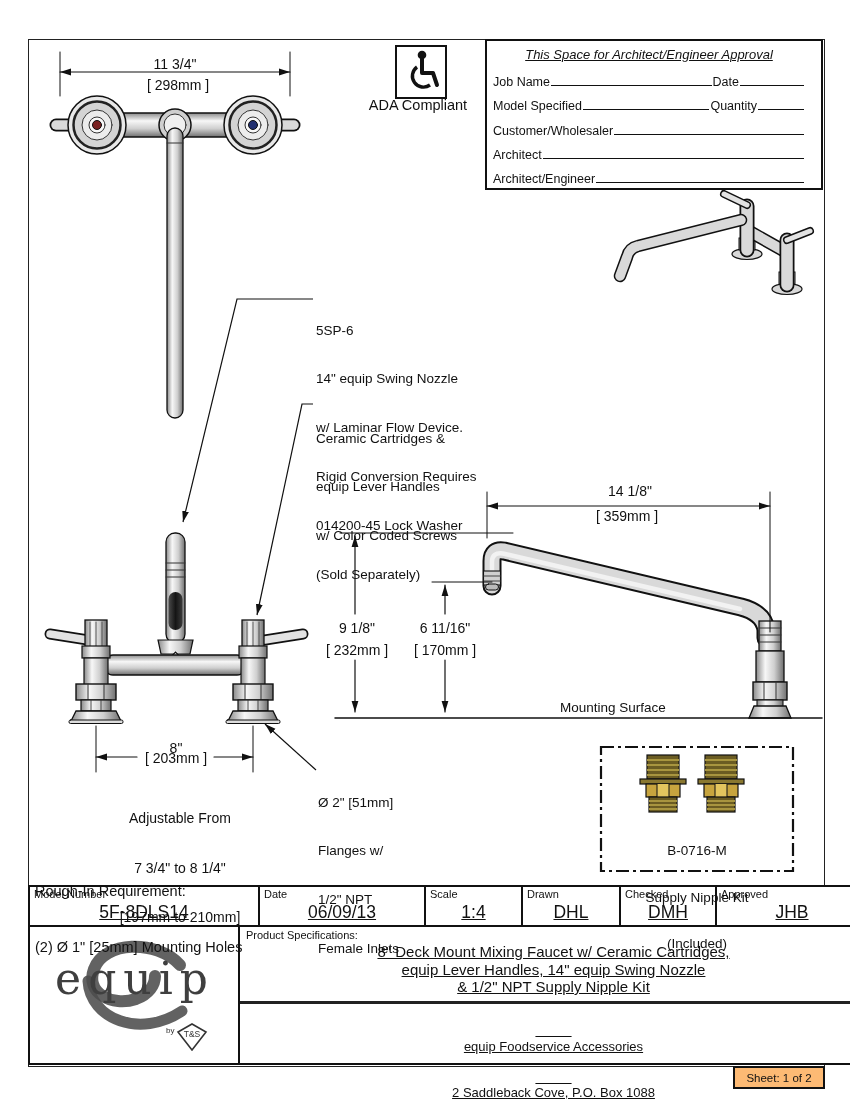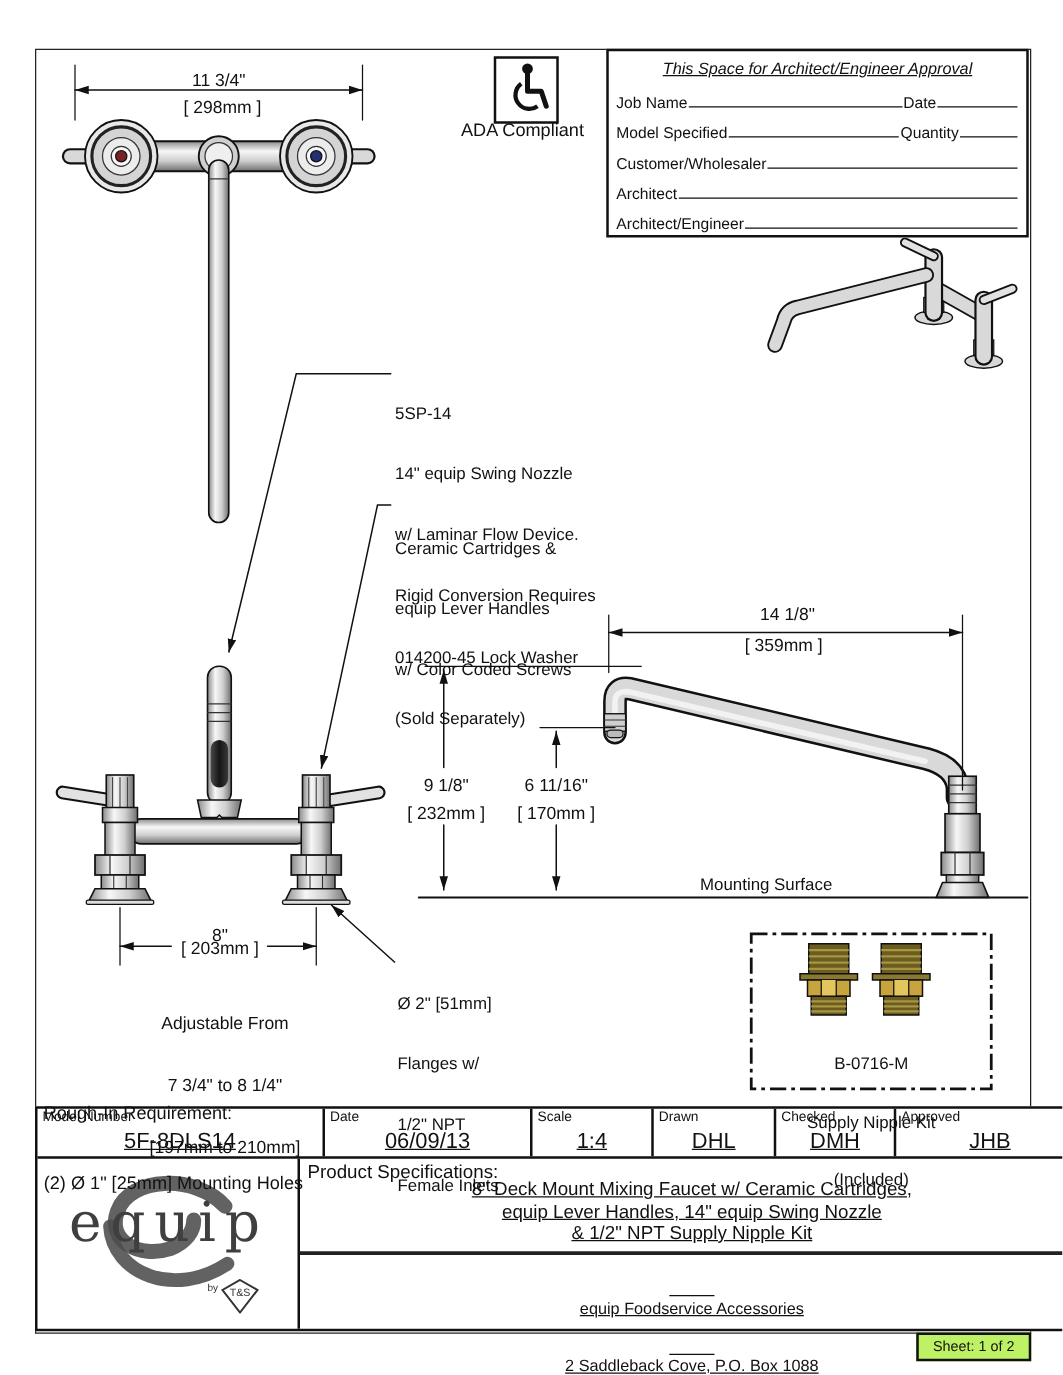--- a/index.html
+++ b/index.html
@@ -8,51 +8,51 @@
   #art{position:absolute;left:0;top:0;z-index:1;}
   .ov{position:absolute;z-index:2;}
   .t{position:absolute;z-index:3;color:#111;white-space:pre;line-height:1.18;}
   .c{text-align:center;}
   .fs14{font-size:14px;}
   .fs135{font-size:13.5px;line-height:16.3px;}
   
   #frame{left:28px;top:39px;width:795px;height:1026px;border:1.5px solid #222;}
   
   #approval{left:485px;top:39px;width:338px;height:151px;border:2px solid #111;
-            background:#fff;box-sizing:border-box;padding:4px 6px 2px 6px;
+            background:#fff;box-sizing:border-box;padding:4px 16px 2px 6px;
             display:flex;flex-direction:column;}
   #approval .title{font-size:13px;font-style:italic;text-decoration:underline;
                    text-align:center;margin:2px 0 3px 0;}
   #approval .row{display:flex;align-items:flex-end;height:25px;font-size:12.5px;}
   #approval .fill{flex:1;border-bottom:1px solid #111;margin:0 1px 3px 1px;height:12px;}
   #approval .fill2{border-bottom:1px solid #111;margin:0 1px 3px 1px;height:12px;}
   
   #adaBox{left:395px;top:45px;width:52px;height:54px;border:2.5px solid #111;
           background:#fff;box-sizing:border-box;}
   
   #tb{left:28px;top:885px;width:841px;height:180px;border:2px solid #111;
       background:#fff;box-sizing:border-box;z-index:2;position:absolute;text-decoration:underline;}
   #tb .r1{display:flex;height:40px;border-bottom:2px solid #111;box-sizing:border-box;}
   #tb .cell{border-right:2px solid #111;box-sizing:border-box;position:relative;}
   #tb .cell:last-child{border-right:none;flex:1;}
   #tb .cl{position:absolute;top:1px;left:4px;font-size:11px;}
   #tb .cv{text-align:center;margin-top:15px;font-size:17.5px;}
   #tb .r2{display:flex;height:136px;}
   #logoCell{width:210px;border-right:2px solid #111;box-sizing:border-box;position:relative;}
   #prodCell{flex:1;position:relative;padding-top:2px;}
-  #prodCell .pl{position:absolute;top:2px;left:6px;font-size:15px;}
+  #prodCell .pl{position:absolute;top:2px;left:6px;font-size:11px;}
   #prodCell .ptitle{margin-top:14px;text-align:center;font-size:15px;line-height:17.5px;}
   #prodCell .divider{border-top:3px solid #222;margin-top:5px;}
   #prodCell .company{margin-top:4px;text-align:center;font-size:13px;line-height:15.5px;white-space:pre;}
   #logoText{position:absolute;left:0;top:26px;width:210px;text-align:center;
             font-family:"DejaVu Serif",serif;font-size:44px;color:#3f3f3f;
             letter-spacing:7px;z-index:3;}
   #logoBy{position:absolute;left:136px;top:99px;font-size:8px;color:#333;z-index:3;}
   #sheetBox{left:733px;top:1066px;width:92px;height:23px;border:2px solid #111;
-            background:#bef264;box-sizing:border-box;display:flex;align-items:center;
+            background:#fdba74;box-sizing:border-box;display:flex;align-items:center;
             justify-content:center;font-size:11.5px;z-index:4;position:absolute;}
 </style>
 </head>
 <body>
 
 <div id="page">
 
   <svg id="art" width="850" height="1100" viewBox="0 0 850 1100">
     <defs>
       <marker id="ae" markerWidth="12" markerHeight="9" refX="11" refY="4" orient="auto" markerUnits="userSpaceOnUse">
@@ -267,21 +267,21 @@
       <path d="M20,20 A11,11 0 1 0 33,38" fill="none" stroke="#111" stroke-width="3.4"></path>
     </svg>
   </div>
 
   <div class="t c fs14" style="left:115px;top:56px;width:120px;">11 3/4"</div>
   <div class="t c fs14" style="left:118px;top:77px;width:120px;">[ 298mm ]</div>
 
   <div class="t fs14" style="left:350px;top:97px;width:136px;text-align:center;font-size:14.5px;">ADA Compliant</div>
 
   <div class="t fs135" style="left:316px;top:290px;">
-    <div>5SP-14</div>
+    <div>5SP-6</div>
     <div>14" equip Swing Nozzle</div>
     <div>w/ Laminar Flow Device.</div>
     <div>Rigid Conversion Requires</div>
     <div>014200-45 Lock Washer</div>
     <div>(Sold Separately)</div>
   </div>
 
   <div class="t fs135" style="left:316px;top:398px;">
     <div>Ceramic Cartridges &amp;</div>
     <div>equip Lever Handles</div>

